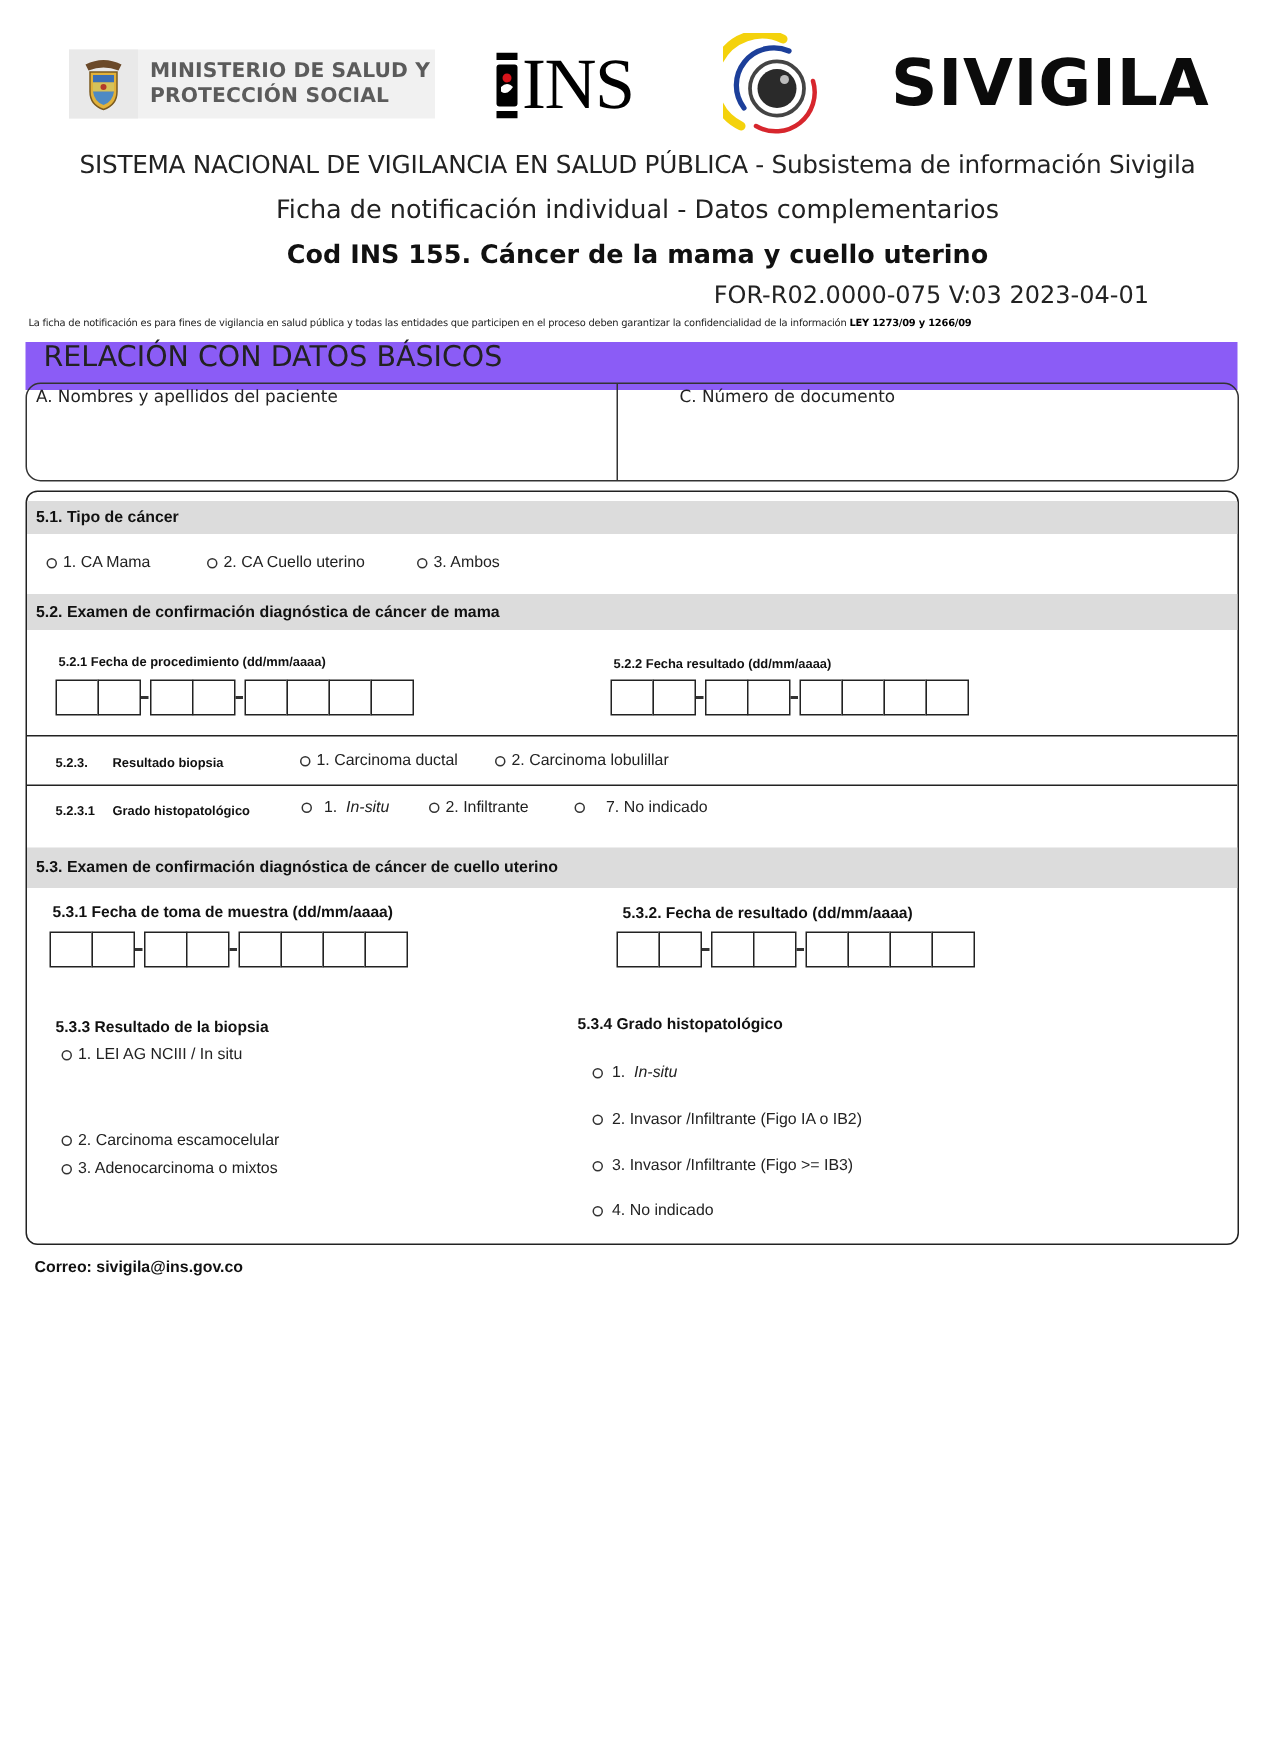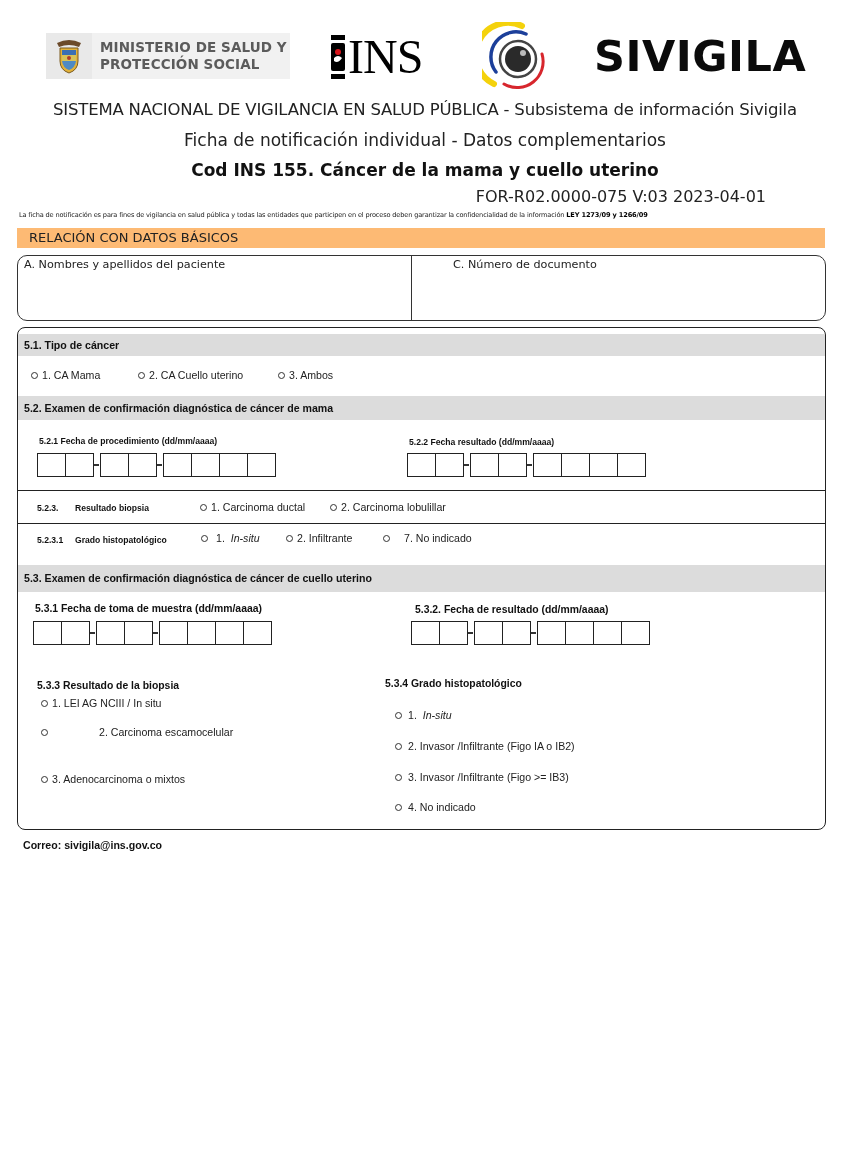--- a/index.html
+++ b/index.html
@@ -21,21 +21,21 @@
 
   
   .t1 { position: absolute; left: 0; width: 850px; top: 100px; text-align: center; font-family: "DejaVu Sans", sans-serif; font-size: 16.5px; color: #222; letter-spacing: -0.2px; }
   .t2 { position: absolute; left: 0; width: 850px; top: 130px; text-align: center; font-family: "DejaVu Sans", sans-serif; font-size: 17px; color: #222; }
   .t3 { position: absolute; left: 0; width: 850px; top: 160px; text-align: center; font-family: "DejaVu Sans", sans-serif; font-weight: bold; font-size: 17px; color: #111; }
   .t4 { position: absolute; left: 0; width: 766px; top: 187px; text-align: right; font-family: "DejaVu Sans", sans-serif; font-size: 16px; color: #222; }
   .disclaimer { position: absolute; left: 19px; top: 211px; width: 812px; font-family: "DejaVu Sans", sans-serif; font-size: 6.6px; color: #222; white-space: nowrap; letter-spacing: -0.15px; }
   .disclaimer b { font-weight: bold; color: #000; }
 
   
-  .rel-bar { position: absolute; left: 17px; top: 228px; width: 808px; height: 20px; background: #fdba74; font-family: "DejaVu Sans", sans-serif; font-size: 13px; line-height: 20px; padding-left: 12px; color: #222; }
+  .rel-bar { position: absolute; left: 17px; top: 228px; width: 808px; height: 32px; background: #8b5cf6; font-family: "DejaVu Sans", sans-serif; font-size: 19px; line-height: 20px; padding-left: 12px; color: #222; }
   .basic-box { position: absolute; left: 17px; top: 255px; width: 809px; height: 66px; border: 1px solid #333; border-radius: 10px; display: flex; gap: 35px; }
   .basic-box .cell { height: 100%; font-family: "DejaVu Sans", sans-serif; font-size: 11.2px; padding: 2px 6px; color: #222; }
   .basic-box .c1 { width: 394px; border-right: 1px solid #333; }
   .basic-box .c2 { width: 104px; border-right: 1px solid #333; }
   .basic-box .c3 { flex: 1; }
 
   
   .main-box { position: absolute; left: 17px; top: 327px; width: 809px; height: 503px; border: 1px solid #222; border-radius: 8px; overflow: hidden; }
   .sec-bar { position: absolute; left: 0; width: 100%; background: #dcdcdc; font-weight: bold; font-size: 10.6px; padding-left: 6px; color: #111; }
   .lbl { position: absolute; font-size: 10.4px; color: #111; white-space: nowrap; }
@@ -247,21 +247,21 @@
         <div class="date-box"></div>
         <div class="date-box"></div>
       </div>
   </div>
 
   <div class="lbl b" style="left:19px;top:352px;">5.3.3 Resultado de la biopsia</div>
   <div class="opt" style="left:23px;top:369px;">
     <span class="radio"></span>
       <span>1. LEI AG NCIII / In situ</span>
   </div>
-  <div class="opt" style="left:23px;top:398px;gap:47px;">
+  <div class="opt" style="left:23px;top:426px;">
     <span class="radio"></span>
       <span>2. Carcinoma escamocelular</span>
   </div>
   <div class="opt" style="left:23px;top:445px;">
     <span class="radio"></span>
       <span>3. Adenocarcinoma o mixtos</span>
   </div>
 
   <div class="lbl b" style="left:367px;top:350px;">5.3.4 Grado histopatológico</div>
   <div class="opt" style="left:377px;top:381px;">

